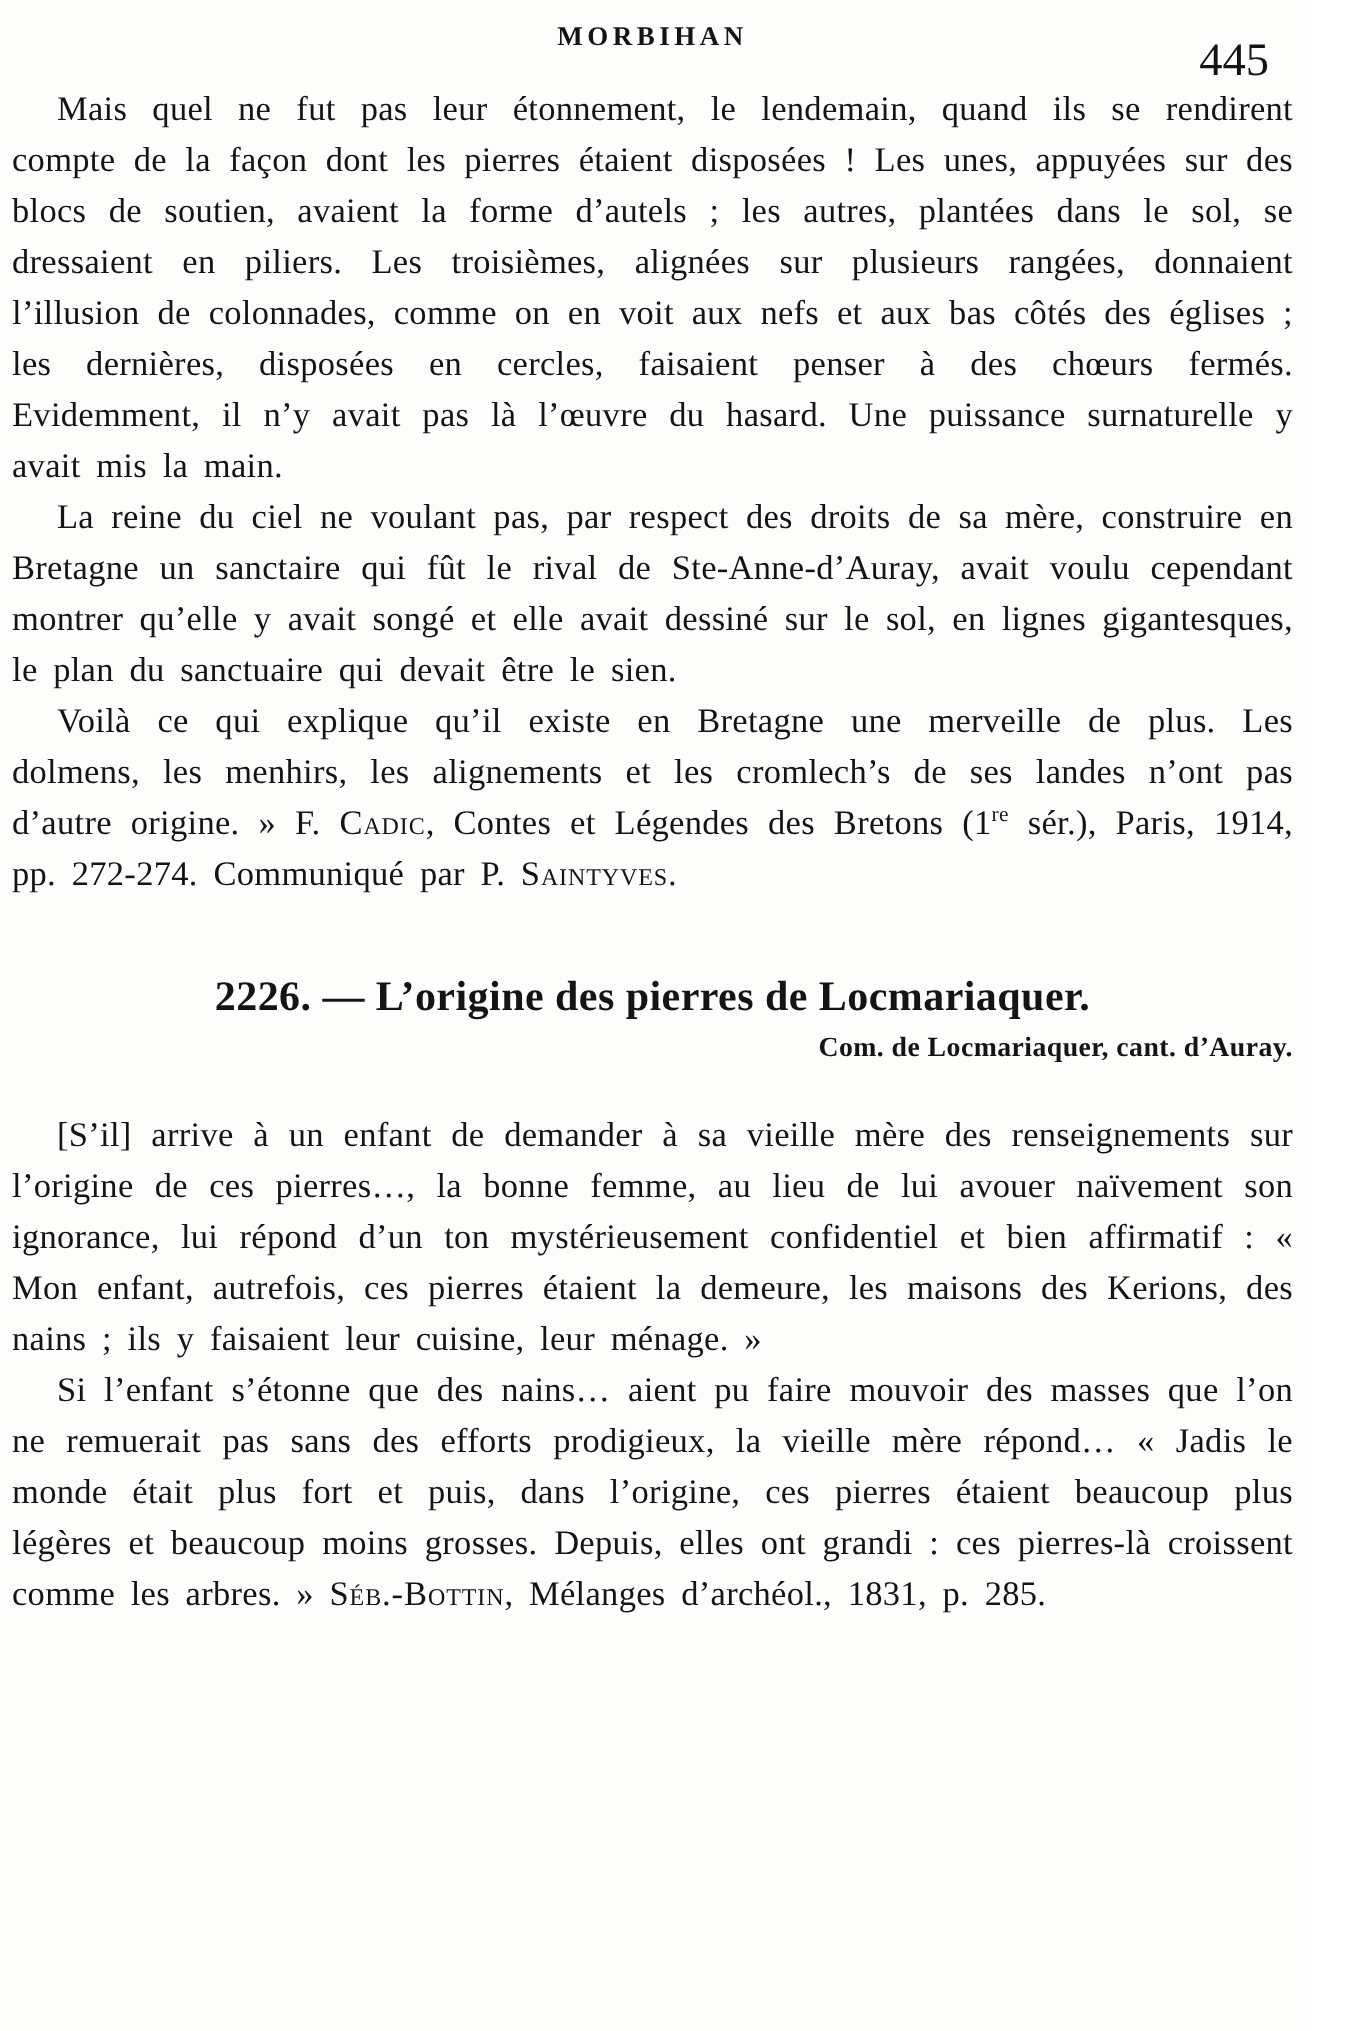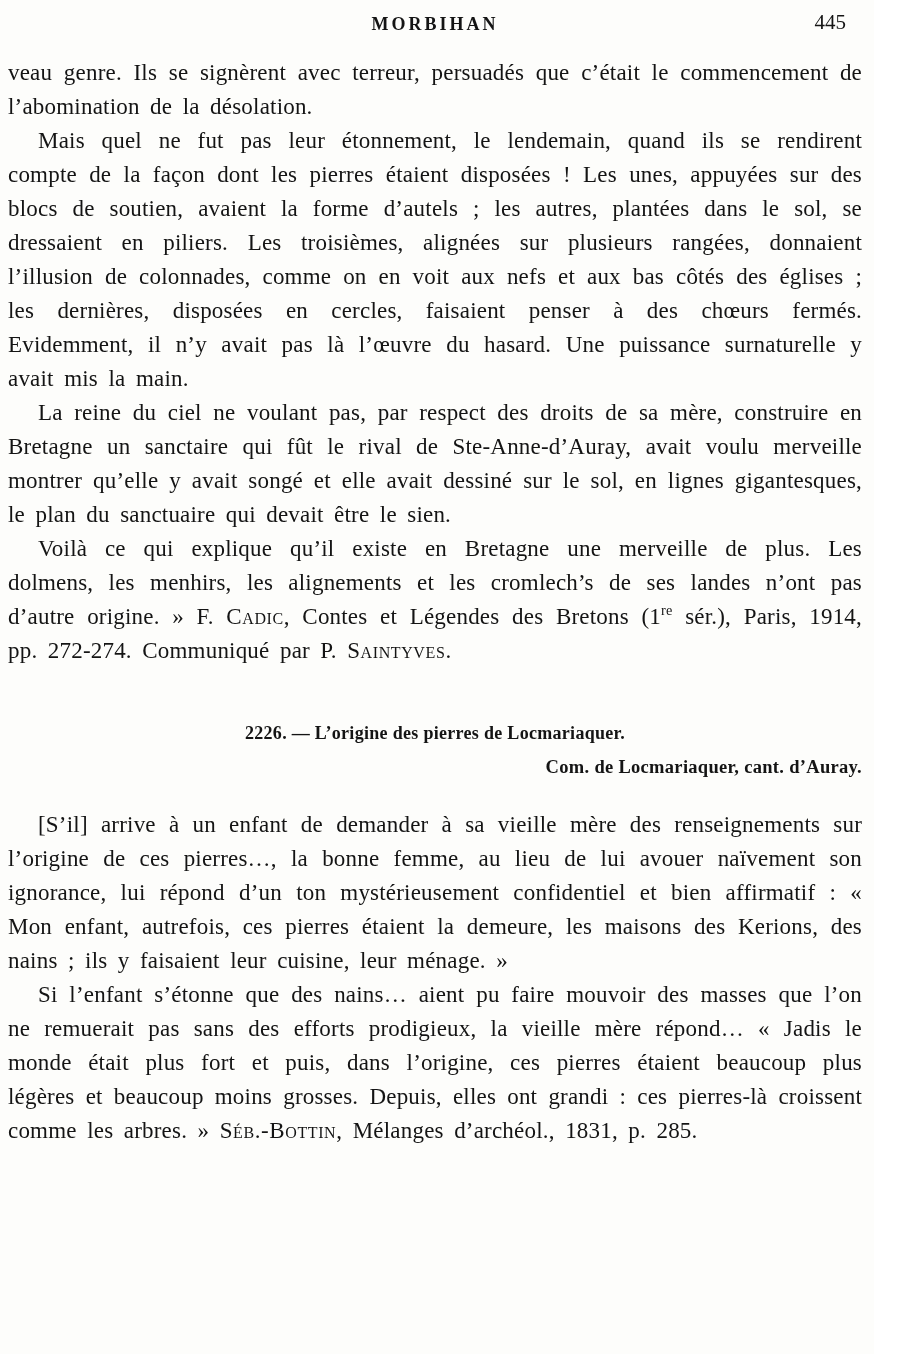--- a/index.html
+++ b/index.html
@@ -27,37 +27,37 @@
     right: 0;
     top: 4px;
     text-align: center;
     font-size: 18px;
     font-weight: 700;
     letter-spacing: 3px;
   }
   .page-number {
     position: absolute;
     right: 16px;
-    top: 0;
-    font-size: 21px;
+    top: 12px;
+    font-size: 31px;
   }
   .page-body p.para {
     font-size: 23px;
     line-height: 34px;
     text-align: justify;
     word-spacing: 4.5px;
     letter-spacing: 0.2px;
     margin: 0;
   }
   .page-body p.para.indent {
     text-indent: 30px;
   }
   .entry-heading {
     text-align: center;
-    font-size: 18px;
+    font-size: 28px;
     line-height: 30px;
     font-weight: 700;
     margin: 50px 0 6px 0;
     letter-spacing: 0.3px;
     font-family: Liberation Serif, serif;
   }
   .entry-subheading {
     text-align: right;
     font-size: 18.5px;
     line-height: 26px;
@@ -72,22 +72,21 @@
 </style>
 </head>
 <body>
 
 <div class="page">
   <header class="page-header">
     <span class="running-title">MORBIHAN</span>
     <span class="page-number">445</span>
   </header>
   <main class="page-body">
-      <p class="para"><span class="run">veau genre. Ils se signèrent avec terreur, persuadés que c’était le commencement de l’abomination de la désolation.</span></p>
       <p class="para indent"><span class="run">Mais quel ne fut pas leur étonnement, le lendemain, quand ils se rendirent compte de la façon dont les pierres étaient disposées ! Les unes, appuyées sur des blocs de soutien, avaient la forme d’autels ; les autres, plantées dans le sol, se dressaient en piliers. Les troisièmes, alignées sur plusieurs rangées, donnaient l’illusion de colonnades, comme on en voit aux nefs et aux bas côtés des églises ; les dernières, disposées en cercles, faisaient penser à des chœurs fermés. Evidemment, il n’y avait pas là l’œuvre du hasard. Une puissance surnaturelle y avait mis la main.</span></p>
-      <p class="para indent"><span class="run">La reine du ciel ne voulant pas, par respect des droits de sa mère, construire en Bretagne un sanctaire qui fût le rival de Ste-Anne-d’Auray, avait voulu merveille montrer qu’elle y avait songé et elle avait dessiné sur le sol, en lignes gigantesques, le plan du sanctuaire qui devait être le sien.</span></p>
+      <p class="para indent"><span class="run">La reine du ciel ne voulant pas, par respect des droits de sa mère, construire en Bretagne un sanctaire qui fût le rival de Ste-Anne-d’Auray, avait voulu cependant montrer qu’elle y avait songé et elle avait dessiné sur le sol, en lignes gigantesques, le plan du sanctuaire qui devait être le sien.</span></p>
       <p class="para indent"><span class="run">Voilà ce qui explique qu’il existe en Bretagne une merveille de plus. Les dolmens, les menhirs, les alignements et les cromlech’s de ses landes n’ont pas d’autre origine. » F. </span><span class="run-sc">Cadic</span><span class="run">, </span><span class="run-i">Contes et Légendes des Bretons</span><span class="run"> (1</span><span class="run-sup">re</span><span class="run"> sér.), Paris, 1914, pp. 272-274. Communiqué par P. </span><span class="run-sc">Saintyves</span><span class="run">.</span></p>
       <h2 class="entry-heading">2226. — L’origine des pierres de Locmariaquer.</h2>
       <h3 class="entry-subheading">Com. de Locmariaquer, cant. d’Auray.</h3>
       <p class="para indent"><span class="run">[S’il] arrive à un enfant de demander à sa vieille mère des renseignements sur l’origine de ces pierres…, la bonne femme, au lieu de lui avouer naïvement son ignorance, lui répond d’un ton mystérieusement confidentiel et bien affirmatif : « Mon enfant, autrefois, ces pierres étaient la demeure, les maisons des </span><span class="run-i">Kerions</span><span class="run">, des nains ; ils y faisaient leur cuisine, leur ménage. »</span></p>
       <p class="para indent"><span class="run">Si l’enfant s’étonne que des nains… aient pu faire mouvoir des masses que l’on ne remuerait pas sans des efforts prodigieux, la vieille mère répond… « Jadis le monde était plus fort et puis, dans l’origine, ces pierres étaient beaucoup plus légères et beaucoup moins grosses. Depuis, elles ont grandi : ces pierres-là croissent comme les arbres. » </span><span class="run-sc">Séb.-Bottin</span><span class="run">, </span><span class="run-i">Mélanges d’archéol.</span><span class="run">, 1831, p. 285.</span></p>
     </main>
 </div>
 
 </body></html>

